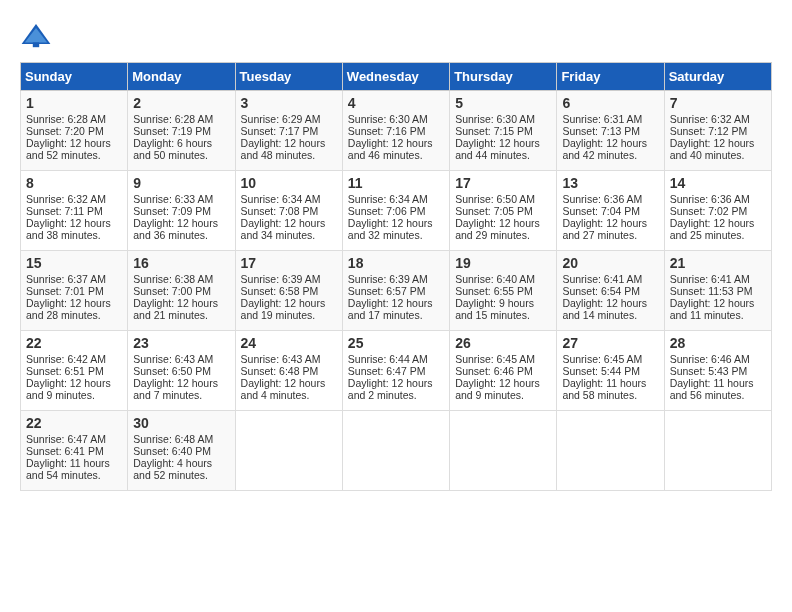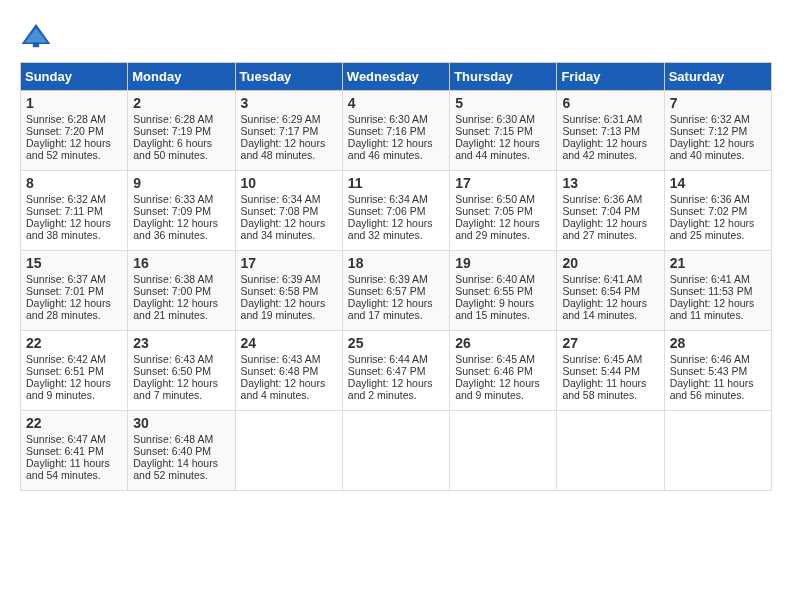--- a/index.html
+++ b/index.html
@@ -150,21 +150,21 @@
         <td><span class="day-num">22</span><span>Sunrise: 6:42 AM</span><br><span>Sunset: 6:51 PM</span><br><span>Daylight: 12 hours and 9 minutes.</span></td>
         <td><span class="day-num">23</span><span>Sunrise: 6:43 AM</span><br><span>Sunset: 6:50 PM</span><br><span>Daylight: 12 hours and 7 minutes.</span></td>
         <td><span class="day-num">24</span><span>Sunrise: 6:43 AM</span><br><span>Sunset: 6:48 PM</span><br><span>Daylight: 12 hours and 4 minutes.</span></td>
         <td><span class="day-num">25</span><span>Sunrise: 6:44 AM</span><br><span>Sunset: 6:47 PM</span><br><span>Daylight: 12 hours and 2 minutes.</span></td>
         <td><span class="day-num">26</span><span>Sunrise: 6:45 AM</span><br><span>Sunset: 6:46 PM</span><br><span>Daylight: 12 hours and 9 minutes.</span></td>
         <td><span class="day-num">27</span><span>Sunrise: 6:45 AM</span><br><span>Sunset: 5:44 PM</span><br><span>Daylight: 11 hours and 58 minutes.</span></td>
         <td><span class="day-num">28</span><span>Sunrise: 6:46 AM</span><br><span>Sunset: 5:43 PM</span><br><span>Daylight: 11 hours and 56 minutes.</span></td>
       </tr>
       <tr>
         <td><span class="day-num">22</span><span>Sunrise: 6:47 AM</span><br><span>Sunset: 6:41 PM</span><br><span>Daylight: 11 hours and 54 minutes.</span></td>
-        <td><span class="day-num">30</span><span>Sunrise: 6:48 AM</span><br><span>Sunset: 6:40 PM</span><br><span>Daylight: 14 hours and 52 minutes.</span></td>
+        <td><span class="day-num">30</span><span>Sunrise: 6:48 AM</span><br><span>Sunset: 6:40 PM</span><br><span>Daylight: 4 hours and 52 minutes.</span></td>
         <td class="empty-cell"></td>
         <td class="empty-cell"></td>
         <td class="empty-cell"></td>
         <td class="empty-cell"></td>
         <td class="empty-cell"></td>
       </tr>
     </tbody>
 </table>
 
 </body></html>

